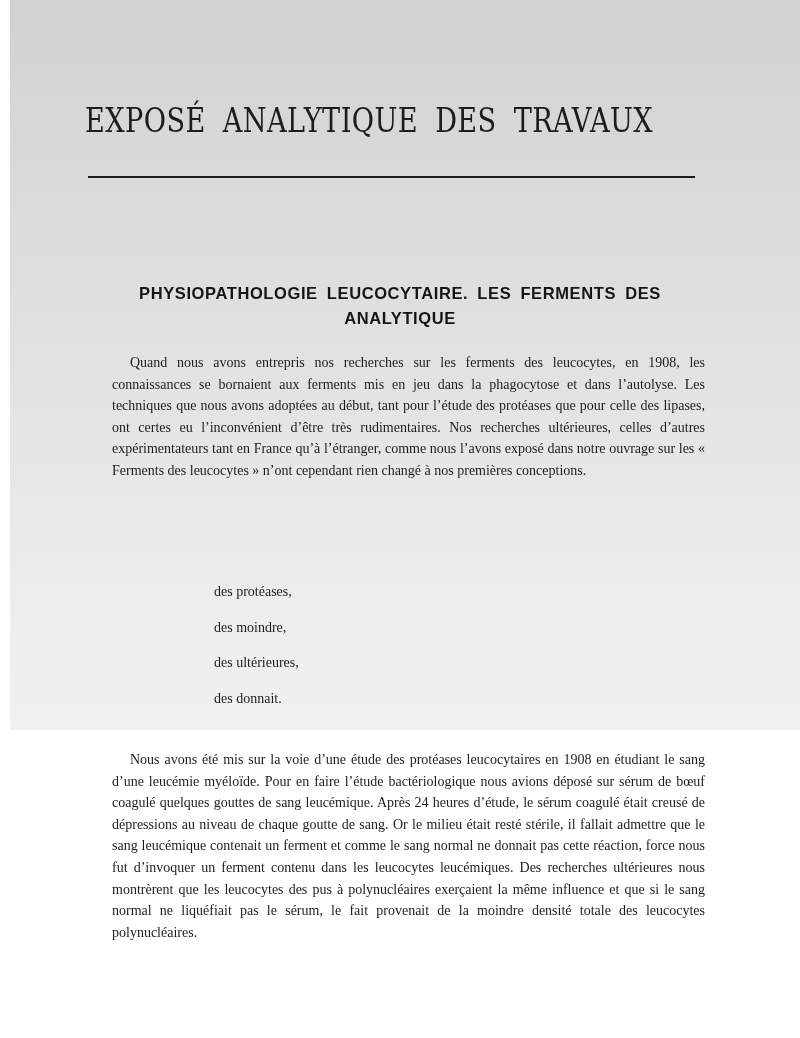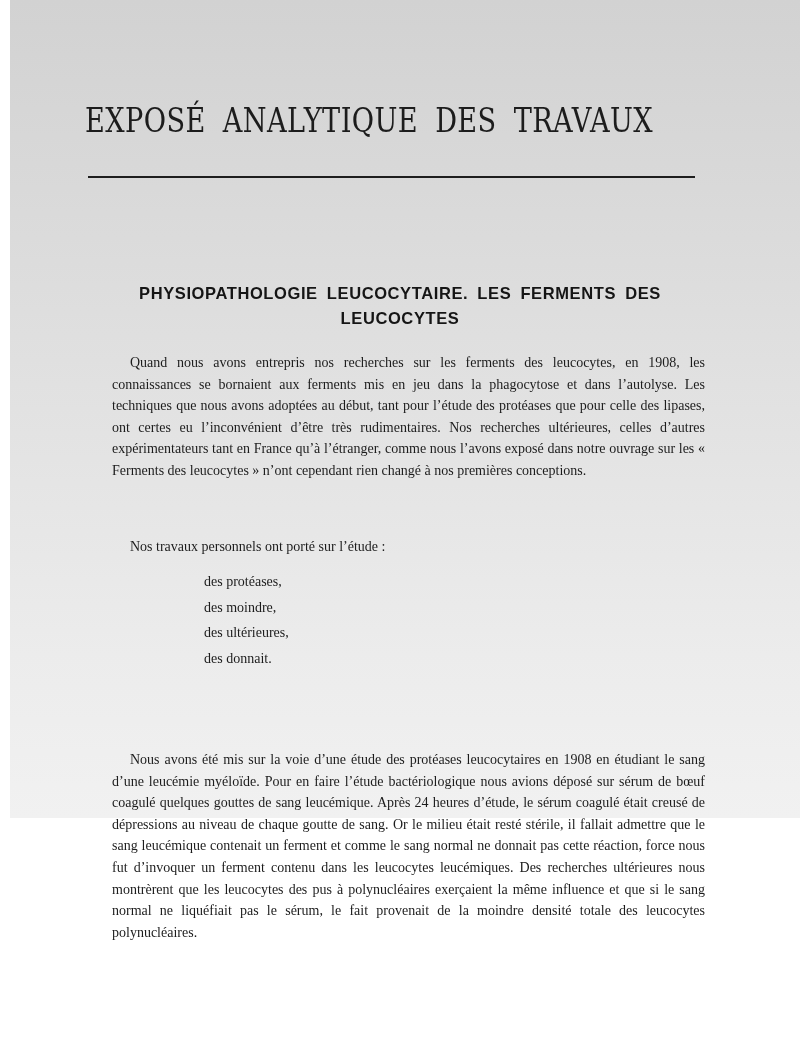--- a/index.html
+++ b/index.html
@@ -11,21 +11,21 @@
       height: 1038px;
       position: relative;
       overflow: hidden;
       background: #ffffff;
     }
     .page {
       position: absolute;
       left: 10px;
       top: 0;
       width: 790px;
-      height: 818px;
+      height: 730px;
       background: linear-gradient(180deg, #d2d2d2 0%, #d8d8d8 20%, #e2e2e2 50%, #ececec 80%, #f1f1f1 100%);
       color: #1a1a1a;
     }
     .main-title {
       position: absolute;
       left: 75px;
       top: 100px;
       width: 630px;
       margin: 0;
       text-align: left;
@@ -81,21 +81,21 @@
     .para3 { top: 749px; }
     .enum-list {
       position: absolute;
       left: 190px;
       top: 567px;
       margin: 0;
       padding: 0;
       list-style: none;
     }
     .enum-list li {
-      margin: 4px;
+      margin: 14px;
       line-height: 21.6px;
     }
     .subheading {
       position: absolute;
       left: 170px;
       top: 688px;
       margin: 0;
       font-family: "Liberation Serif", serif;
       font-size: 16px;
       color: #151515;
@@ -121,25 +121,24 @@
   </style>
 </head>
 <body>
 
 <div class="page">
 
   <h1 class="main-title">EXPOSÉ ANALYTIQUE DES TRAVAUX</h1>
 
   <div class="title-rule"></div>
 
-  <h2 class="section-heading">PHYSIOPATHOLOGIE LEUCOCYTAIRE. LES FERMENTS DES LEUCOCYTES</h2>
+  <h2 class="section-heading">PHYSIOPATHOLOGIE LEUCOCYTAIRE. LES FERMENTS DES ANALYTIQUE</h2>
 
   <p class="para para1 body-text">Quand nous avons entrepris nos recherches sur les ferments des leucocytes, en 1908, les connaissances se bornaient aux ferments mis en jeu dans la phagocytose et dans l’autolyse. Les techniques que nous avons adoptées au début, tant pour l’étude des protéases que pour celle des lipases, ont certes eu l’inconvénient d’être très rudimentaires. Nos recherches ultérieures, celles d’autres expérimentateurs tant en France qu’à l’étranger, comme nous l’avons exposé dans notre ouvrage sur les « Ferments des leucocytes » n’ont cependant rien changé à nos premières conceptions.</p>
 
-  <p class="para para2 body-text">Nos travaux personnels ont porté sur l’étude :</p>
 
   <ul class="enum-list body-text">
     <li>des protéases,</li>
     <li>des moindre,</li>
     <li>des ultérieures,</li>
     <li>des donnait.</li>
   </ul>
 
 
   <p class="para para3 body-text">Nous avons été mis sur la voie d’une étude des protéases leucocytaires en 1908 en étudiant le sang d’une leucémie myéloïde. Pour en faire l’étude bactériologique nous avions déposé sur sérum de bœuf coagulé quelques gouttes de sang leucémique. Après 24 heures d’étude, le sérum coagulé était creusé de dépressions au niveau de chaque goutte de sang. Or le milieu était resté stérile, il fallait admettre que le sang leucémique contenait un ferment et comme le sang normal ne donnait pas cette réaction, force nous fut d’invoquer un ferment contenu dans les leucocytes leucémiques. Des recherches ultérieures nous montrèrent que les leucocytes des pus à polynucléaires exerçaient la même influence et que si le sang normal ne liquéfiait pas le sérum, le fait provenait de la moindre densité totale des leucocytes polynucléaires.</p>

